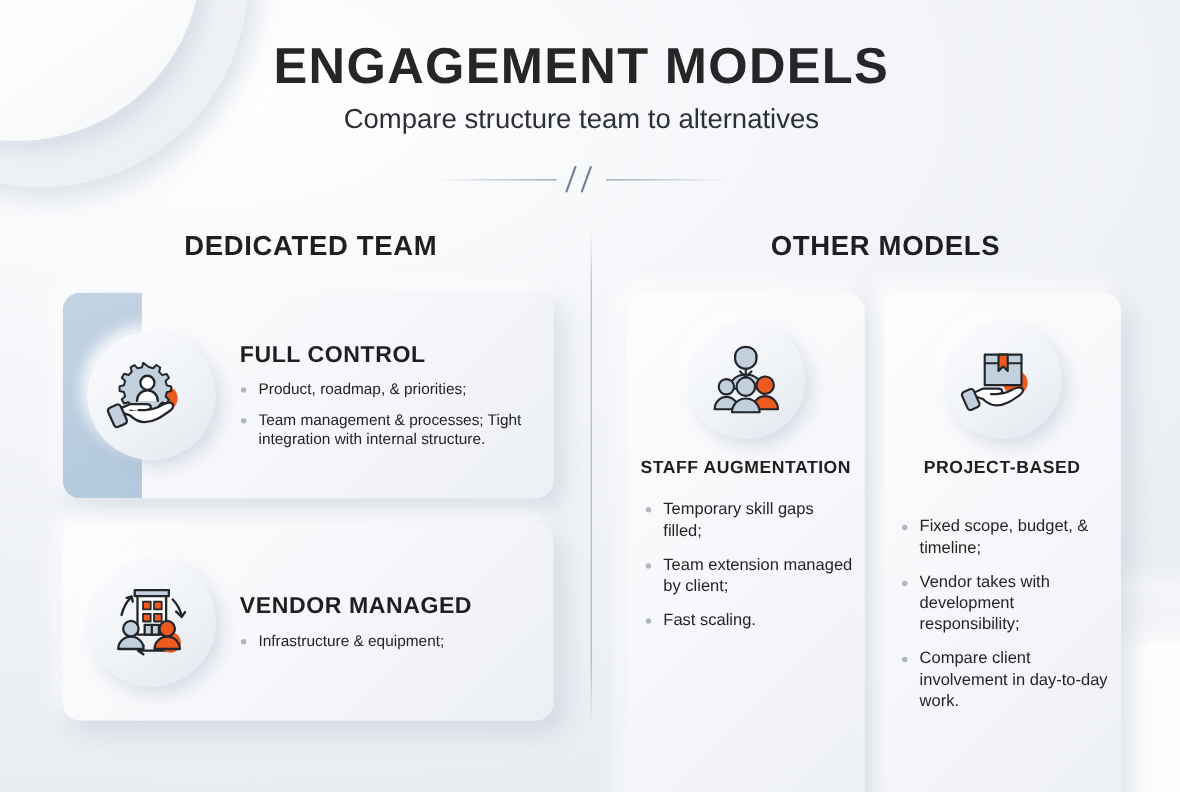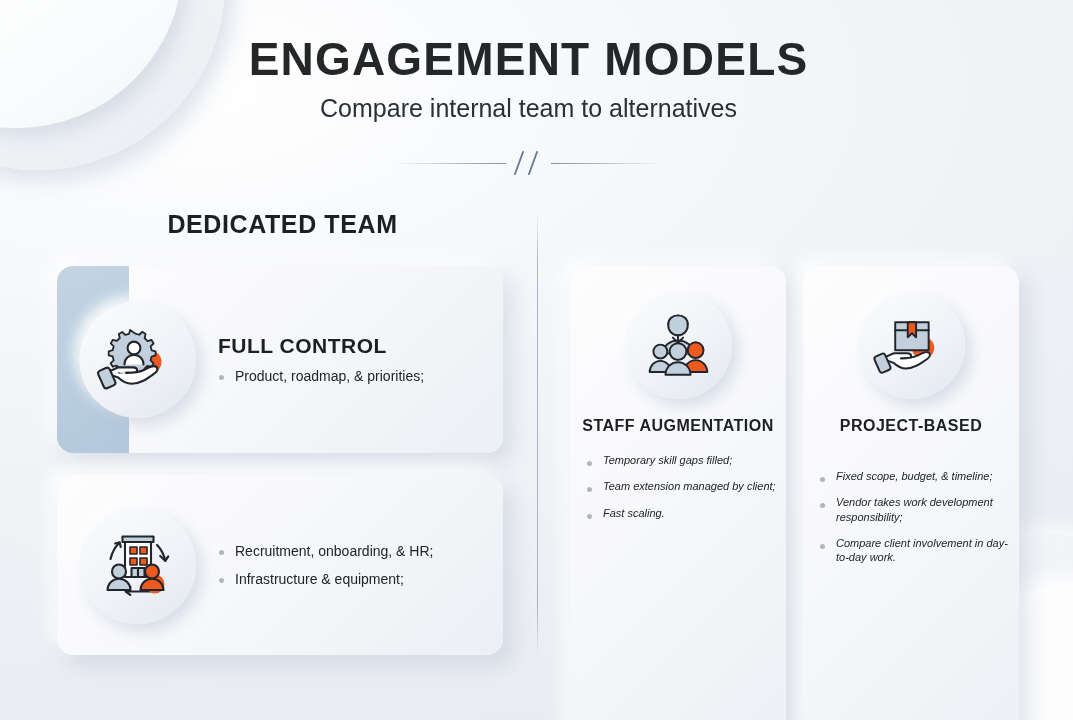--- a/index.html
+++ b/index.html
@@ -123,46 +123,47 @@
   
   .card-v{display:flex;flex-direction:column;align-items:center;padding-top:26px;}
   .card3{left:570px;top:266px;width:216px;height:470px;}
   .card4{left:803px;top:266px;width:216px;height:470px;}
   .card-v .card-title-v{
     font-size:16px;font-weight:700;letter-spacing:0.5px;color:#1d1f21;
     text-align:center;margin:18px 0 0 0;line-height:1.15;width:100%;
   }
   .card-v .bullets-wrap{width:100%;padding:18px 10px 0 16px;box-sizing:border-box;}
   .card4 .bullets-wrap{padding-top:34px;}
-  .card-v ul.bullets li{font-size:11px;margin-bottom:12px;line-height:1.28;font-style:italic;}
+  .card-v ul.bullets li{font-size:15px;margin-bottom:12px;line-height:1.28;}
 
   svg{display:block;}
 </style>
 </head>
 <body>
 
 <div id="stage">
 
   <div class="deco deco-tl-outer"></div>
   <div class="deco deco-tl-inner"></div>
   <div class="deco deco-br-outer"></div>
   <div class="deco deco-br-inner"></div>
 
   <div class="header">
     <h1 class="title">ENGAGEMENT MODELS</h1>
-    <p class="subtitle">Compare internal team to alternatives</p>
+    <p class="subtitle">Compare structure team to alternatives</p>
     <div class="orn">
       <div class="orn-line l"></div>
       <div class="orn-slash s1"></div>
       <div class="orn-slash s2"></div>
       <div class="orn-line r"></div>
     </div>
   </div>
 
   <div class="col-head left">DEDICATED TEAM</div>
+  <div class="col-head right">OTHER MODELS</div>
   <div class="vdivider"></div>
 
   <div class="card card-h card1">
     <div class="accent-band"></div>
     <div class="icon-badge badge-l">
       <svg width="84" height="84" viewBox="0 0 84 84">
         <g fill="none" stroke="#22262b" stroke-width="2.1" stroke-linejoin="round" stroke-linecap="round">
           <circle cx="54" cy="44" r="11.5" fill="#ED5A1F" stroke="none"></circle>
           <path fill="#C2CFDC" stroke="#22262b" d="M42 14.5l4.6 1.3 3.4-3.4 4 2.6-1.1 4.7 3.3 3.4 4.7-1.2 2.4 4.1-3.5 3.3 1.2 4.6 4.6 1.2v4.8l-4.6 1.2-1.2 4.6 3.4 3.4-2.5 4.1-4.6-1.2-3.4 3.3 1.2 4.7-4.1 2.4-3.3-3.5-4.6 1.2-1.2 4.6h-4.8l-1.2-4.6-4.6-1.2-3.4 3.4-4.1-2.5 1.2-4.6-3.3-3.4-4.7 1.2-2.4-4.1 3.5-3.3-1.2-4.6-4.6-1.2v-4.8l4.6-1.2 1.2-4.6-3.4-3.4 2.5-4.1 4.6 1.2 3.4-3.3-1.2-4.7 4.1-2.4 3.3 3.5 4.6-1.2 1.2-4.6z" transform="translate(-2,-2) scale(0.86) translate(6,6)"></path>
           <circle cx="38" cy="30" r="6.4" fill="#ffffff" stroke="#22262b"></circle>
@@ -170,20 +171,21 @@
           <path d="M13 53.5l9.5-4.2c4 0 10.6.1 14.4.1 3 0 4.2 1.3 4.2 2.8 0 1.5-1.3 2.7-3.3 2.7h-7.6" fill="#ffffff" stroke="#22262b"></path>
           <path d="M30.2 54.9c7.6 0 14-1 18.2-3.2 3.6-1.9 6.7-3.6 9.4-3.6 2.3 0 3.6 1.5 3.6 3.2 0 1.4-.9 2.7-2.6 3.9-6.6 4.7-14 10.6-23.2 10.6-5.7 0-10-2.9-13.4-6.2l-8.7-3" fill="#ffffff" stroke="#22262b"></path>
           <rect x="4.5" y="50.5" width="12.5" height="19" rx="3" transform="rotate(-24 10.7 60)" fill="#C2CFDC" stroke="#22262b"></rect>
         </g>
       </svg>
     </div>
     <div class="card-body">
       <h3 class="card-title">FULL CONTROL</h3>
       <ul class="bullets">
         <li>Product, roadmap, &amp; priorities;</li>
+        <li>Team management &amp; processes; Tight integration with internal structure.</li>
       </ul>
     </div>
   </div>
 
   <div class="card card-h card2">
     <div class="icon-badge badge-l">
       <svg width="84" height="84" viewBox="0 0 84 84">
         <g fill="none" stroke="#22262b" stroke-width="2.1" stroke-linejoin="round" stroke-linecap="round">
           <rect x="29" y="14" width="26" height="40" fill="#ffffff" stroke="#22262b"></rect>
           <rect x="26.5" y="13.5" width="31" height="5.5" fill="#C2CFDC" stroke="#22262b"></rect>
@@ -201,22 +203,22 @@
           <path d="M34.5 64l-4.8 4.5 4.6 3.3" stroke-width="2.2"></path>
           <circle cx="59" cy="61" r="9.5" fill="#ED5A1F" stroke="none"></circle>
           <circle cx="23" cy="48.5" r="7" fill="#C2CFDC" stroke="#22262b"></circle>
           <path d="M11.5 67c0-6.2 5.1-11.2 11.5-11.2S34.5 60.8 34.5 67z" fill="#C2CFDC" stroke="#22262b"></path>
           <circle cx="56" cy="48.5" r="7" fill="#ED5A1F" stroke="#22262b"></circle>
           <path d="M44.5 67c0-6.2 5.1-11.2 11.5-11.2S67.5 60.8 67.5 67z" fill="#ED5A1F" stroke="#22262b"></path>
         </g>
       </svg>
     </div>
     <div class="card-body">
-      <ul class="bullets">
-        <li>Recruitment, onboarding, &amp; HR;</li>
+      <h3 class="card-title">VENDOR MANAGED</h3>
+      <ul class="bullets">
         <li>Infrastructure &amp; equipment;</li>
       </ul>
     </div>
   </div>
 
   <div class="card card-v card3">
     <div class="icon-badge badge-r">
       <svg width="78" height="78" viewBox="0 0 84 84">
         <g fill="none" stroke="#22262b" stroke-width="2.1" stroke-linejoin="round" stroke-linecap="round">
           <circle cx="42" cy="20" r="10.5" fill="#C2CFDC" stroke="#22262b"></circle>
@@ -255,19 +257,19 @@
           <path d="M14 54l9.5-4.2c4 0 10.6.1 14.4.1 3 0 4.2 1.3 4.2 2.8 0 1.5-1.3 2.7-3.3 2.7h-7.6" fill="#ffffff" stroke="#22262b"></path>
           <path d="M31.2 55.4c7.6 0 14-1 18.2-3.2 3.6-1.9 6.7-3.6 9.4-3.6 2.3 0 3.6 1.5 3.6 3.2 0 1.4-.9 2.7-2.6 3.9-6.6 4.7-14 10.6-23.2 10.6-5.7 0-10-2.9-13.4-6.2l-8.7-3" fill="#ffffff" stroke="#22262b"></path>
           <rect x="5" y="51" width="12.5" height="19" rx="3" transform="rotate(-24 11.2 60.5)" fill="#C2CFDC" stroke="#22262b"></rect>
         </g>
       </svg>
     </div>
     <h3 class="card-title-v">PROJECT-BASED</h3>
     <div class="bullets-wrap">
       <ul class="bullets">
         <li>Fixed scope, budget, &amp; timeline;</li>
-        <li>Vendor takes work development responsibility;</li>
+        <li>Vendor takes with development responsibility;</li>
         <li>Compare client involvement in day-to-day work.</li>
       </ul>
     </div>
   </div>
 
 </div>
 
 </body></html>

